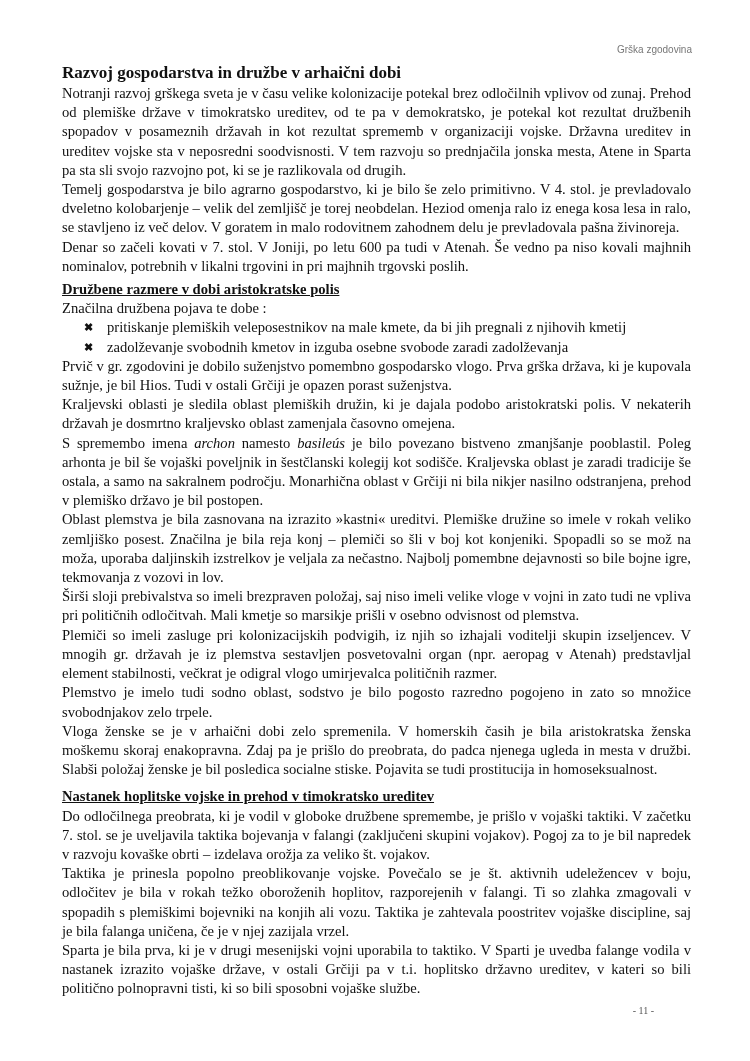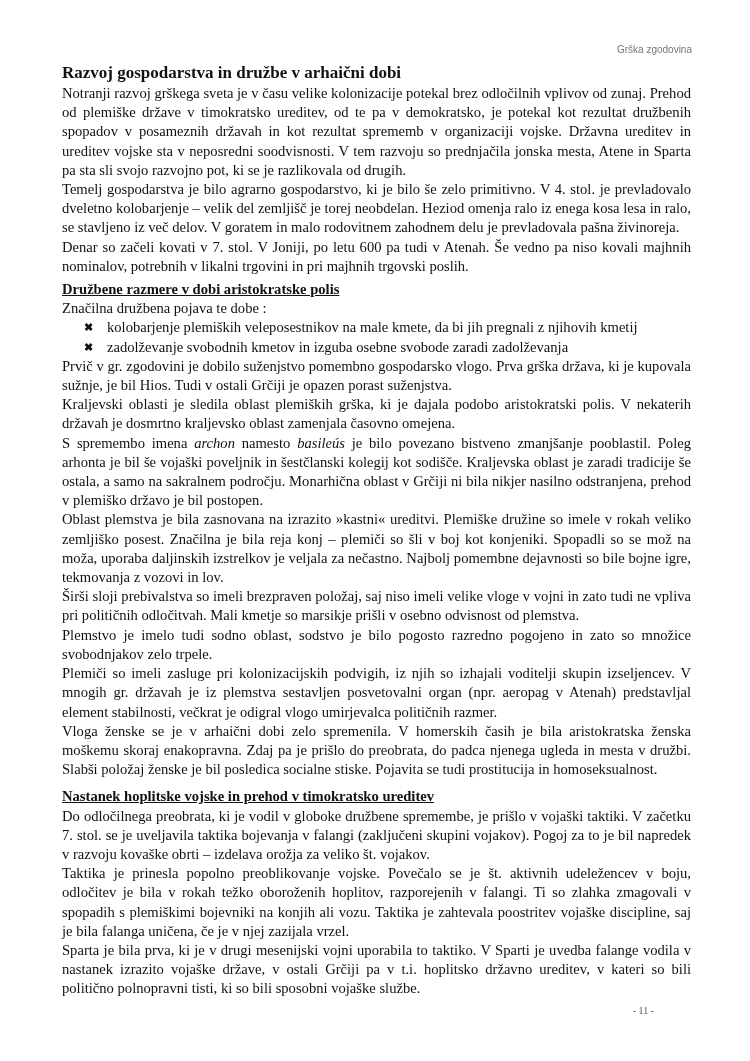--- a/index.html
+++ b/index.html
@@ -38,34 +38,34 @@
   <div class="content">
     <p class="p">Notranji razvoj grškega sveta je v času velike kolonizacije potekal brez odločilnih vplivov od zunaj. Prehod od plemiške države v timokratsko ureditev, od te pa v demokratsko, je potekal kot rezultat družbenih spopadov v posameznih državah in kot rezultat sprememb v organizaciji vojske. Državna ureditev in ureditev vojske sta v neposredni soodvisnosti. V tem razvoju so prednjačila jonska mesta, Atene in Sparta pa sta sli svojo razvojno pot, ki se je razlikovala od drugih.</p>
     <p class="p">Temelj gospodarstva je bilo agrarno gospodarstvo, ki je bilo še zelo primitivno. V 4. stol. je prevladovalo dveletno kolobarjenje – velik del zemljišč je torej neobdelan. Heziod omenja ralo iz enega kosa lesa in ralo, se stavljeno iz več delov. V goratem in malo rodovitnem zahodnem delu je prevladovala pašna živinoreja.</p>
     <p class="p">Denar so začeli kovati v 7. stol. V Joniji, po letu 600 pa tudi v Atenah. Še vedno pa niso kovali majhnih nominalov, potrebnih v likalni trgovini in pri majhnih trgovski poslih.</p>
 
     <div class="h2">Družbene razmere v dobi aristokratske polis</div>
     <p class="p">Značilna družbena pojava te dobe :</p>
     <ul class="ul">
       <li>
         <span class="bullet">✖</span>
-        <span>kolobarjenje plemiških veleposestnikov na male kmete, da bi jih pregnali z njihovih kmetij</span>
+        <span>pritiskanje plemiških veleposestnikov na male kmete, da bi jih pregnali z njihovih kmetij</span>
       </li>
       <li>
         <span class="bullet">✖</span>
         <span>zadolževanje svobodnih kmetov in izguba osebne svobode zaradi zadolževanja</span>
       </li>
     </ul>
     <p class="p">Prvič v gr. zgodovini je dobilo suženjstvo pomembno gospodarsko vlogo. Prva grška država, ki je kupovala sužnje, je bil Hios. Tudi v ostali Grčiji je opazen porast suženjstva.</p>
-    <p class="p"><span>Kraljevski oblasti je sledila oblast plemiških grška, ki je dajala podobo </span><span class="u">aristokratski polis.</span><span> V nekaterih državah je dosmrtno kraljevsko oblast zamenjala časovno omejena.</span></p>
+    <p class="p"><span>Kraljevski oblasti je sledila oblast plemiških družin, ki je dajala podobo </span><span class="u">aristokratski polis.</span><span> V nekaterih državah je dosmrtno kraljevsko oblast zamenjala časovno omejena.</span></p>
     <p class="p"><span>S spremembo imena </span><span class="i">archon</span><span> namesto </span><span class="i">basileús</span><span> je bilo povezano bistveno zmanjšanje pooblastil. Poleg arhonta je bil še vojaški poveljnik in šestčlanski kolegij kot sodišče. Kraljevska oblast je zaradi tradicije še ostala, a samo na sakralnem področju. Monarhična oblast v Grčiji ni bila nikjer nasilno odstranjena, prehod v plemiško državo je bil postopen.</span></p>
     <p class="p">Oblast plemstva je bila zasnovana na izrazito »kastni« ureditvi. Plemiške družine so imele v rokah veliko zemljiško posest. Značilna je bila reja konj – plemiči so šli v boj kot konjeniki. Spopadli so se mož na moža, uporaba daljinskih izstrelkov je veljala za nečastno. Najbolj pomembne dejavnosti so bile bojne igre, tekmovanja z vozovi in lov.</p>
     <p class="p">Širši sloji prebivalstva so imeli brezpraven položaj, saj niso imeli velike vloge v vojni in zato tudi ne vpliva pri političnih odločitvah. Mali kmetje so marsikje prišli v osebno odvisnost od plemstva.</p>
+    <p class="p">Plemiči so imeli zasluge pri kolonizacijskih podvigih, iz njih so izhajali voditelji skupin izseljencev. V mnogih gr. državah je iz plemstva sestavljen posvetovalni organ (npr. aeropag v Atenah) predstavljal element stabilnosti, večkrat je odigral vlogo umirjevalca političnih razmer.</p>
     <p class="p">Plemstvo je imelo tudi sodno oblast, sodstvo je bilo pogosto razredno pogojeno in zato so množice svobodnjakov zelo trpele.</p>
-    <p class="p">Plemiči so imeli zasluge pri kolonizacijskih podvigih, iz njih so izhajali voditelji skupin izseljencev. V mnogih gr. državah je iz plemstva sestavljen posvetovalni organ (npr. aeropag v Atenah) predstavljal element stabilnosti, večkrat je odigral vlogo umirjevalca političnih razmer.</p>
     <p class="p">Vloga ženske se je v arhaični dobi zelo spremenila. V homerskih časih je bila aristokratska ženska moškemu skoraj enakopravna. Zdaj pa je prišlo do preobrata, do padca njenega ugleda in mesta v družbi. Slabši položaj ženske je bil posledica socialne stiske. Pojavita se tudi prostitucija in homoseksualnost.</p>
 
     <div class="h2" style="margin-top:8px">Nastanek hoplitske vojske in prehod v timokratsko ureditev</div>
     <p class="p">Do odločilnega preobrata, ki je vodil v globoke družbene spremembe, je prišlo v vojaški taktiki. V začetku 7. stol. se je uveljavila taktika bojevanja v falangi (zaključeni skupini vojakov). Pogoj za to je bil napredek v razvoju kovaške obrti – izdelava orožja za veliko št. vojakov.</p>
     <p class="p">Taktika je prinesla popolno preoblikovanje vojske. Povečalo se je št. aktivnih udeležencev v boju, odločitev je bila v rokah težko oboroženih hoplitov, razporejenih v falangi. Ti so zlahka zmagovali v spopadih s plemiškimi bojevniki na konjih ali vozu. Taktika je zahtevala poostritev vojaške discipline, saj je bila falanga uničena, če je v njej zazijala vrzel.</p>
     <p class="p"><span>Sparta je bila prva, ki je v drugi mesenijski vojni uporabila to taktiko. V Sparti je uvedba falange vodila v nastanek izrazito vojaške države, v ostali Grčiji pa v t.i. </span><span class="u">hoplitsko državno ureditev</span><span>, v kateri so bili politično polnopravni tisti, ki so bili sposobni vojaške službe.</span></p>
   </div>
 </div>
 
 <div class="page-num">- 11 -</div>

